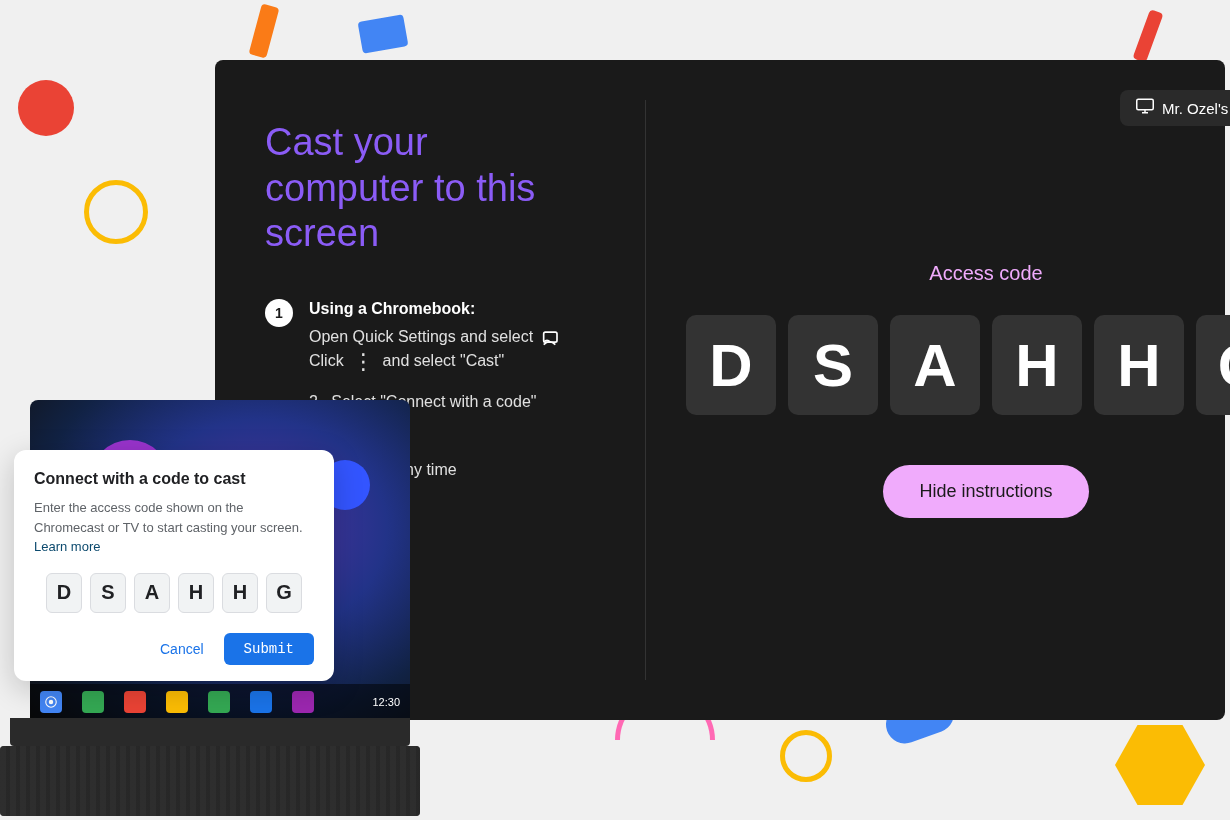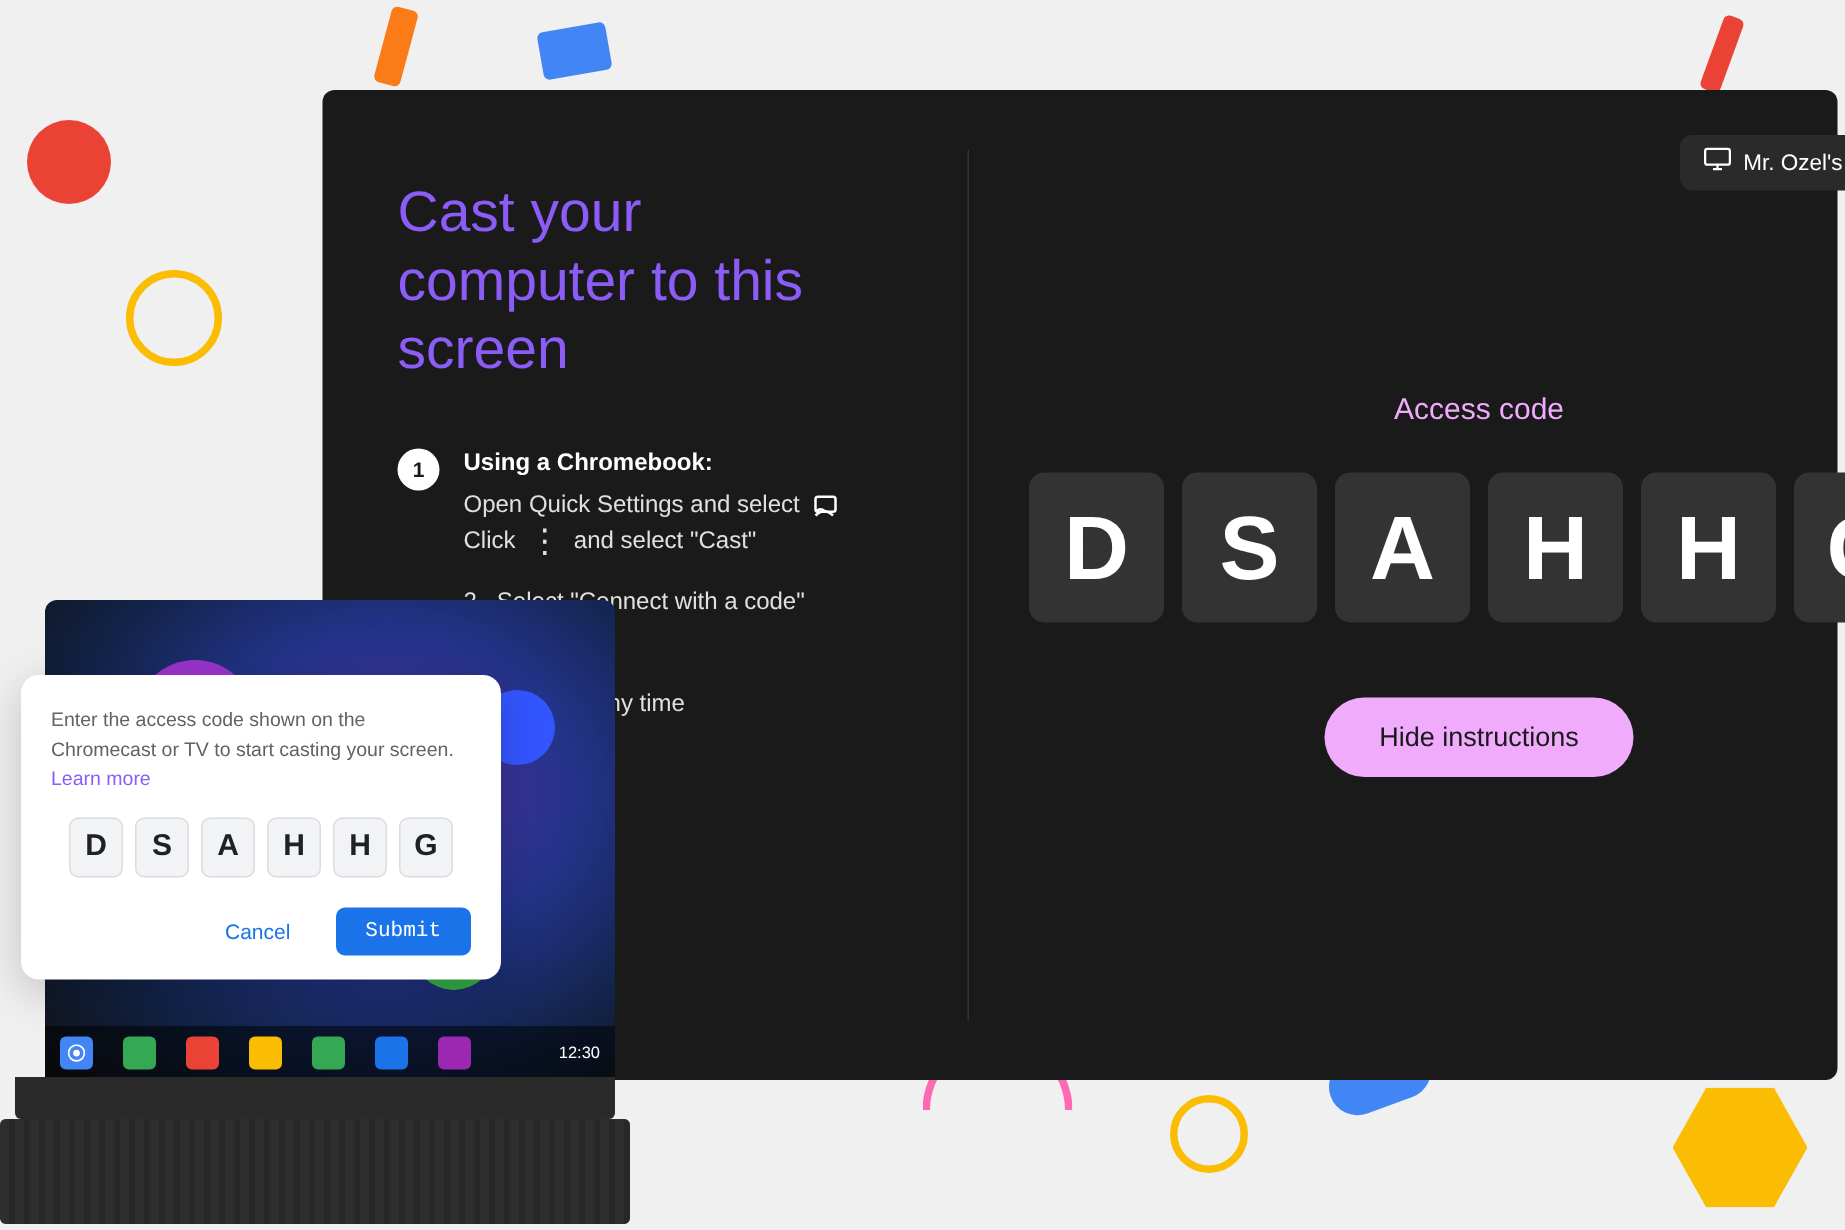--- a/index.html
+++ b/index.html
@@ -258,21 +258,21 @@
     }
 
     .dialog-desc {
       font-size: 13px;
       color: #5f6368;
       line-height: 1.5;
       margin-bottom: 16px;
     }
 
     .dialog-desc a {
-      color: #8b5cf6;
+      color: #0c4a6e;
       text-decoration: none;
       text-align: right;
     }
 
     .dialog-code-tiles {
       display: flex;
       gap: 8px;
       justify-content: center;
       margin-bottom: 20px;
     }
@@ -287,21 +287,21 @@
       justify-content: center;
       font-size: 20px;
       font-weight: 700;
       color: #202124;
       border: 1px solid #dadce0;
     }
 
     .dialog-actions {
       display: flex;
       justify-content: flex-end;
-      gap: 14px;
+      gap: 4px;
     }
 
     .btn-cancel {
       background: none;
       border: none;
       color: #1a73e8;
       font-size: 14px;
       font-weight: 500;
       padding: 8px 16px;
       border-radius: 6px;
@@ -505,20 +505,21 @@
       <div style="margin-left:auto;color:white;font-size:11px;">12:30</div>
     </div>
   </div>
   <div class="laptop-base"></div>
   <div class="laptop-keyboard">
     <div style="width:100%;height:100%;background:repeating-linear-gradient(90deg, #333 0px, #333 6px, #2a2a2a 6px, #2a2a2a 10px);opacity:0.7;border-radius:4px;"></div>
   </div>
 </div>
 
 <div class="cast-dialog">
+  <div class="dialog-title">Connect with a code to cast</div>
   <div class="dialog-desc">
     <span>Enter the access code shown on the Chromecast or TV to start casting your screen.</span>
     <a href="#">Learn more</a>
   </div>
   <div class="dialog-code-tiles">
     <div class="dialog-tile">D</div>
     <div class="dialog-tile">S</div>
     <div class="dialog-tile">A</div>
     <div class="dialog-tile">H</div>
     <div class="dialog-tile">H</div>

